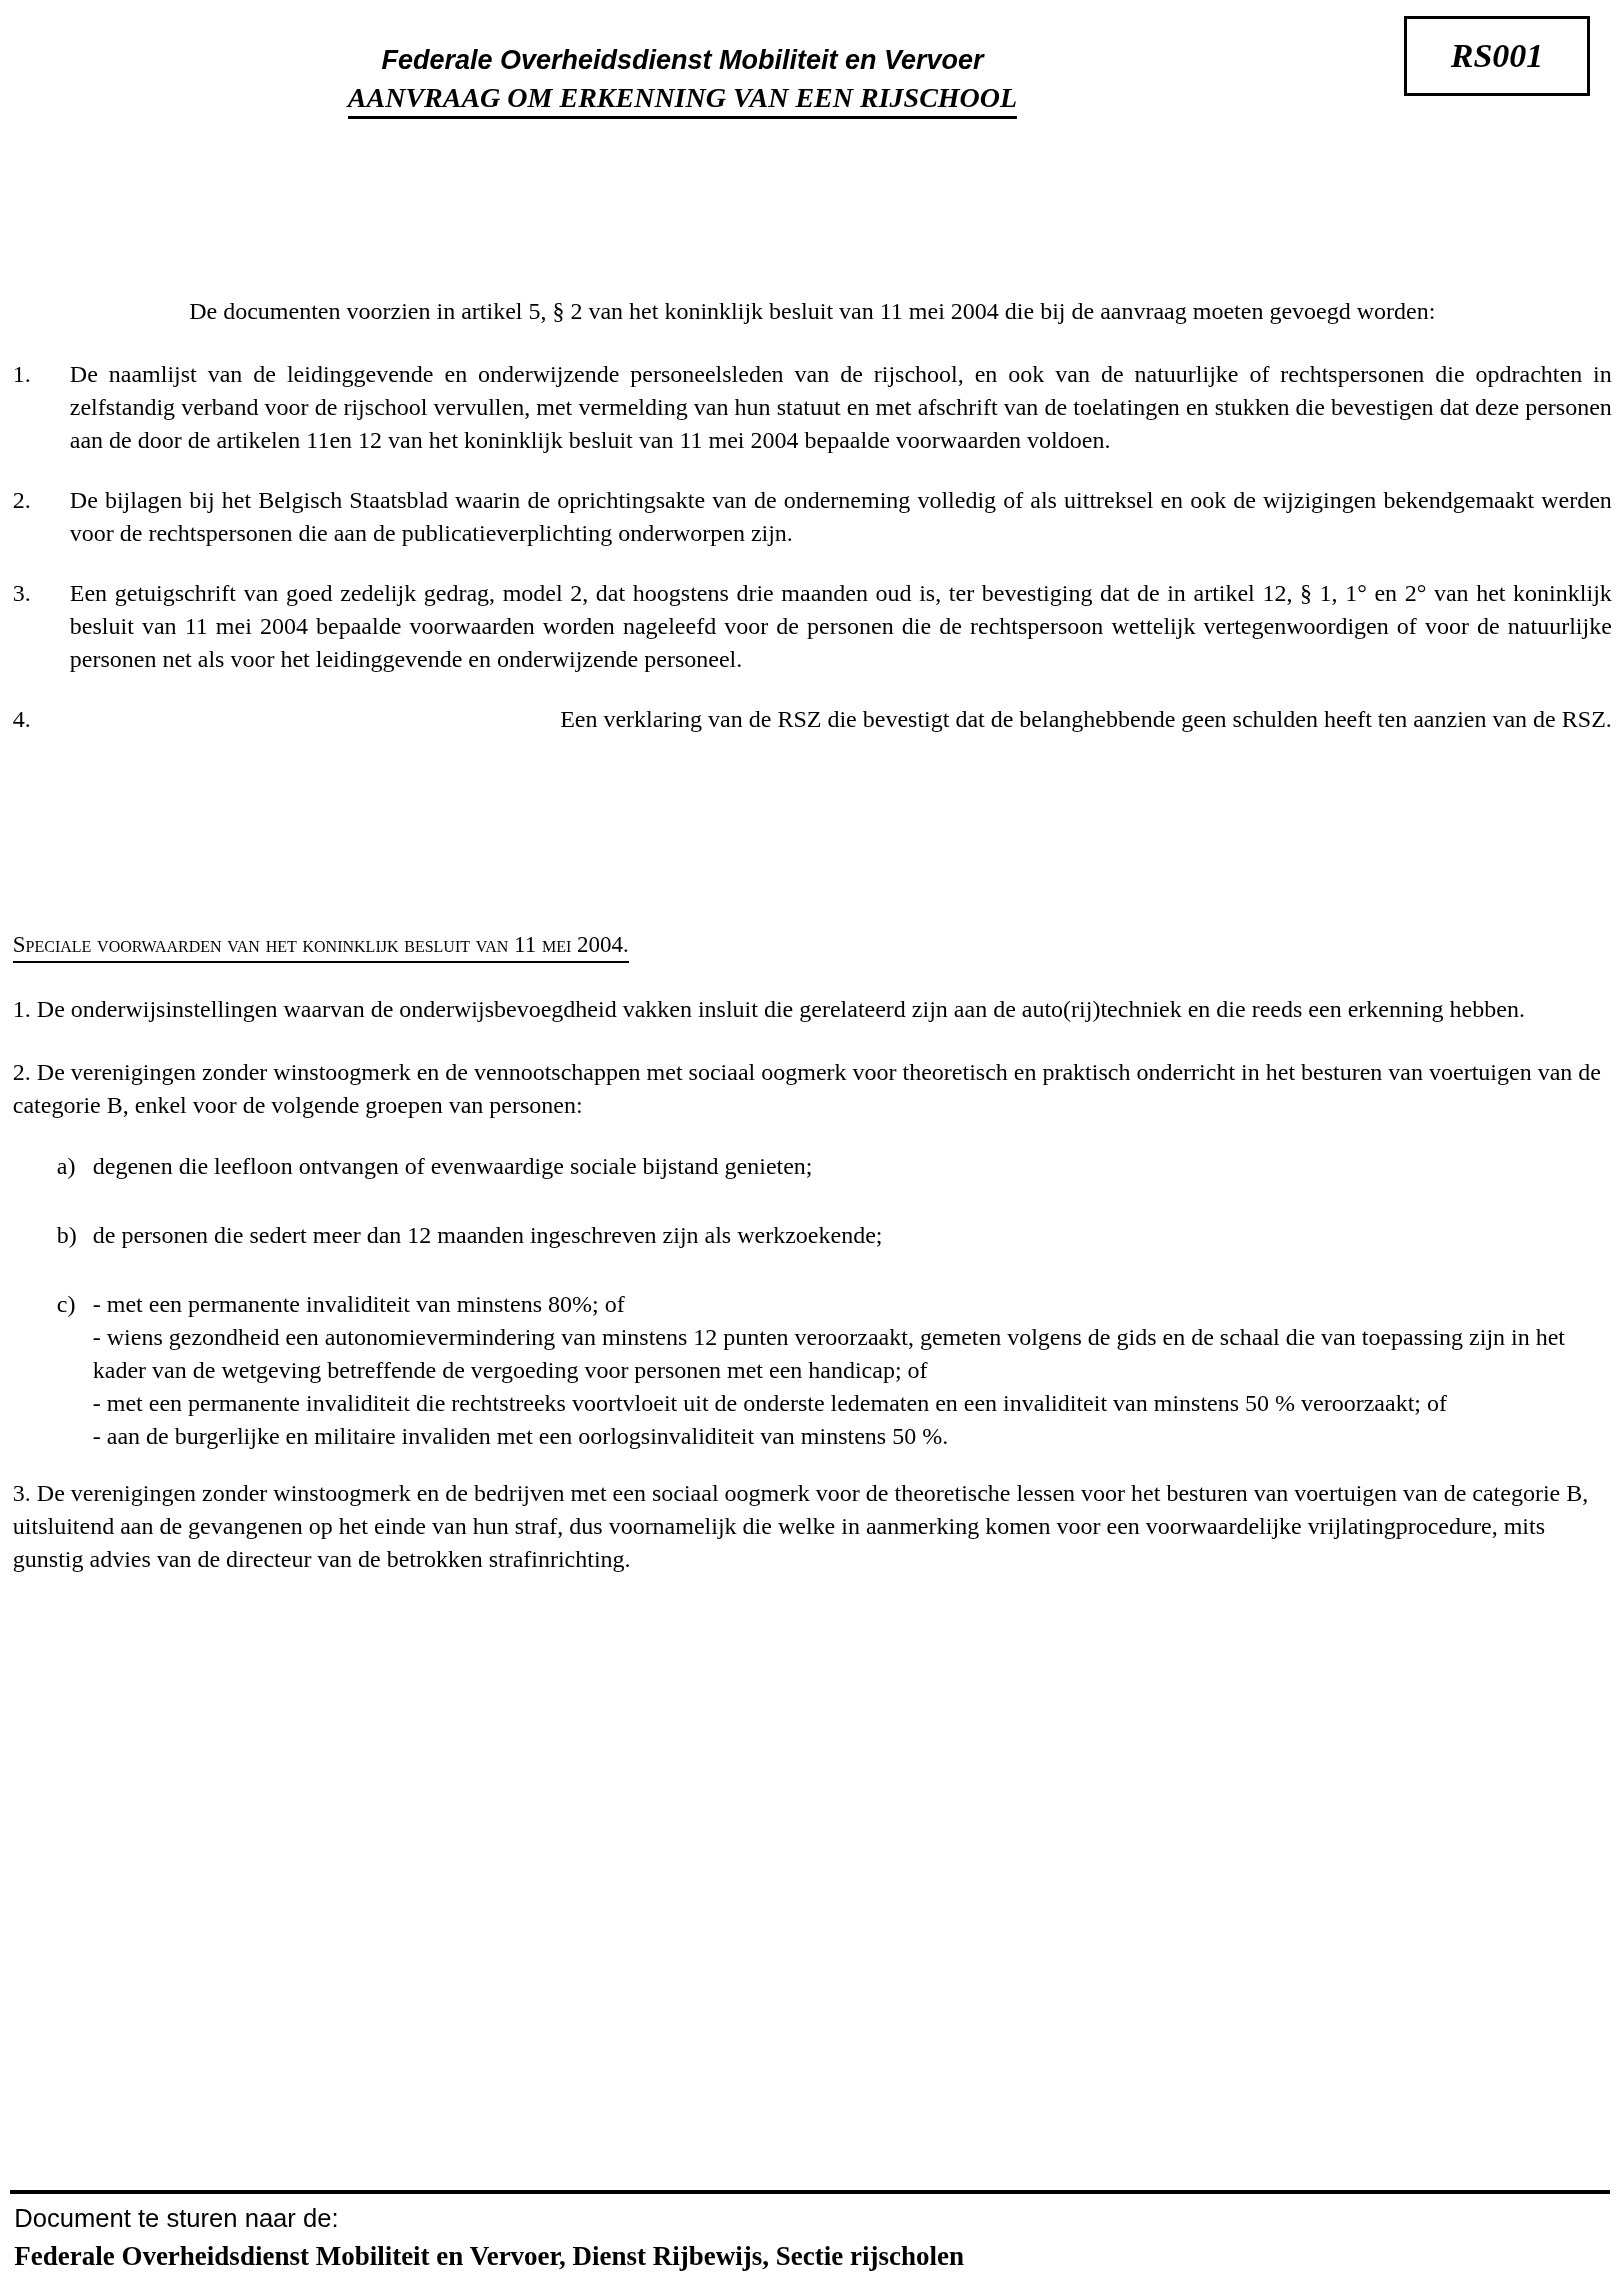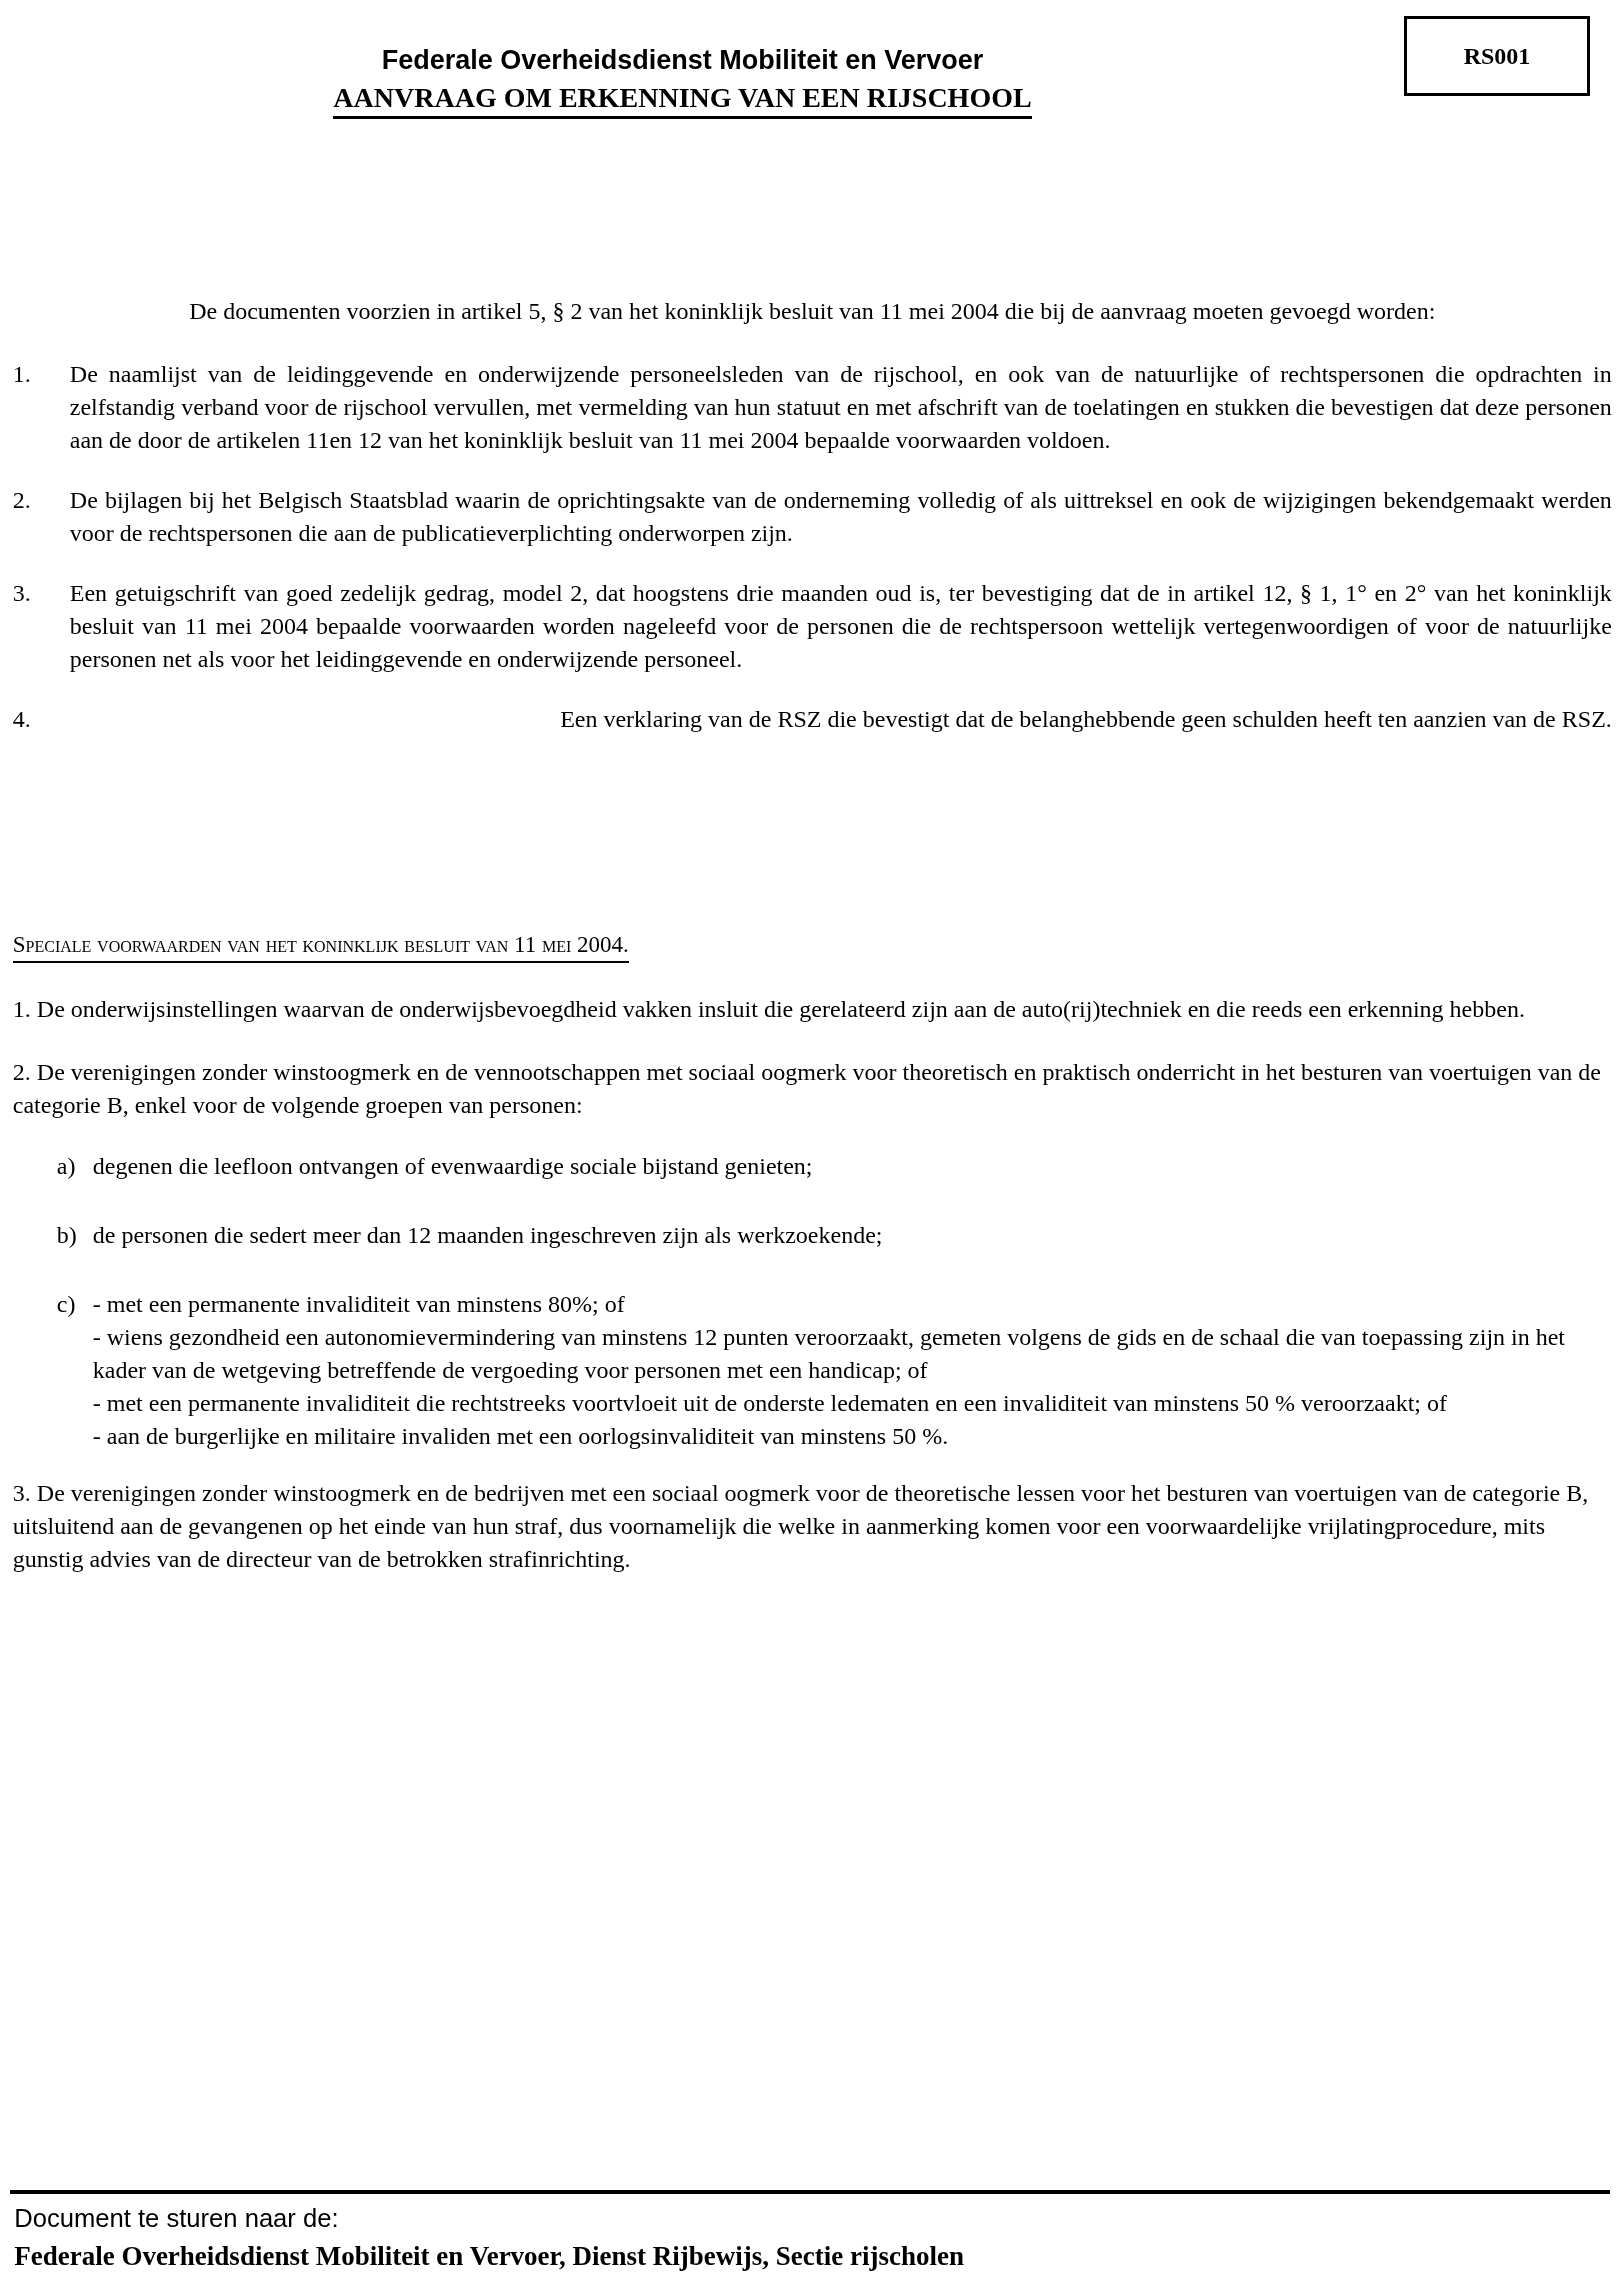--- a/index.html
+++ b/index.html
@@ -18,20 +18,21 @@
     overflow: hidden;
   }
 
   
   .header {
     position: absolute;
     left: 0;
     top: 0;
     width: 1620px;
     height: 142px;
+    font-style: italic;
   }
   .header-titles {
     position: absolute;
     left: 0;
     top: 44px;
     width: 1365px;
     text-align: center;
   }
   .title-line-1 {
     font-family: "Liberation Sans", "DejaVu Sans", sans-serif;
@@ -59,21 +60,21 @@
     height: 80px;
     border: 3.6px solid #000000;
     box-sizing: border-box;
     display: flex;
     align-items: center;
     justify-content: center;
   }
   .code-box-text {
     font-family: "Liberation Serif", "DejaVu Serif", serif;
     font-weight: bold;
-    font-size: 24px;
+    font-size: 34px;
     line-height: 34px;
   }
 
   
   .body-area {
     position: absolute;
     left: 12.8px;
     top: 272px;
     width: 1599px;
   }

